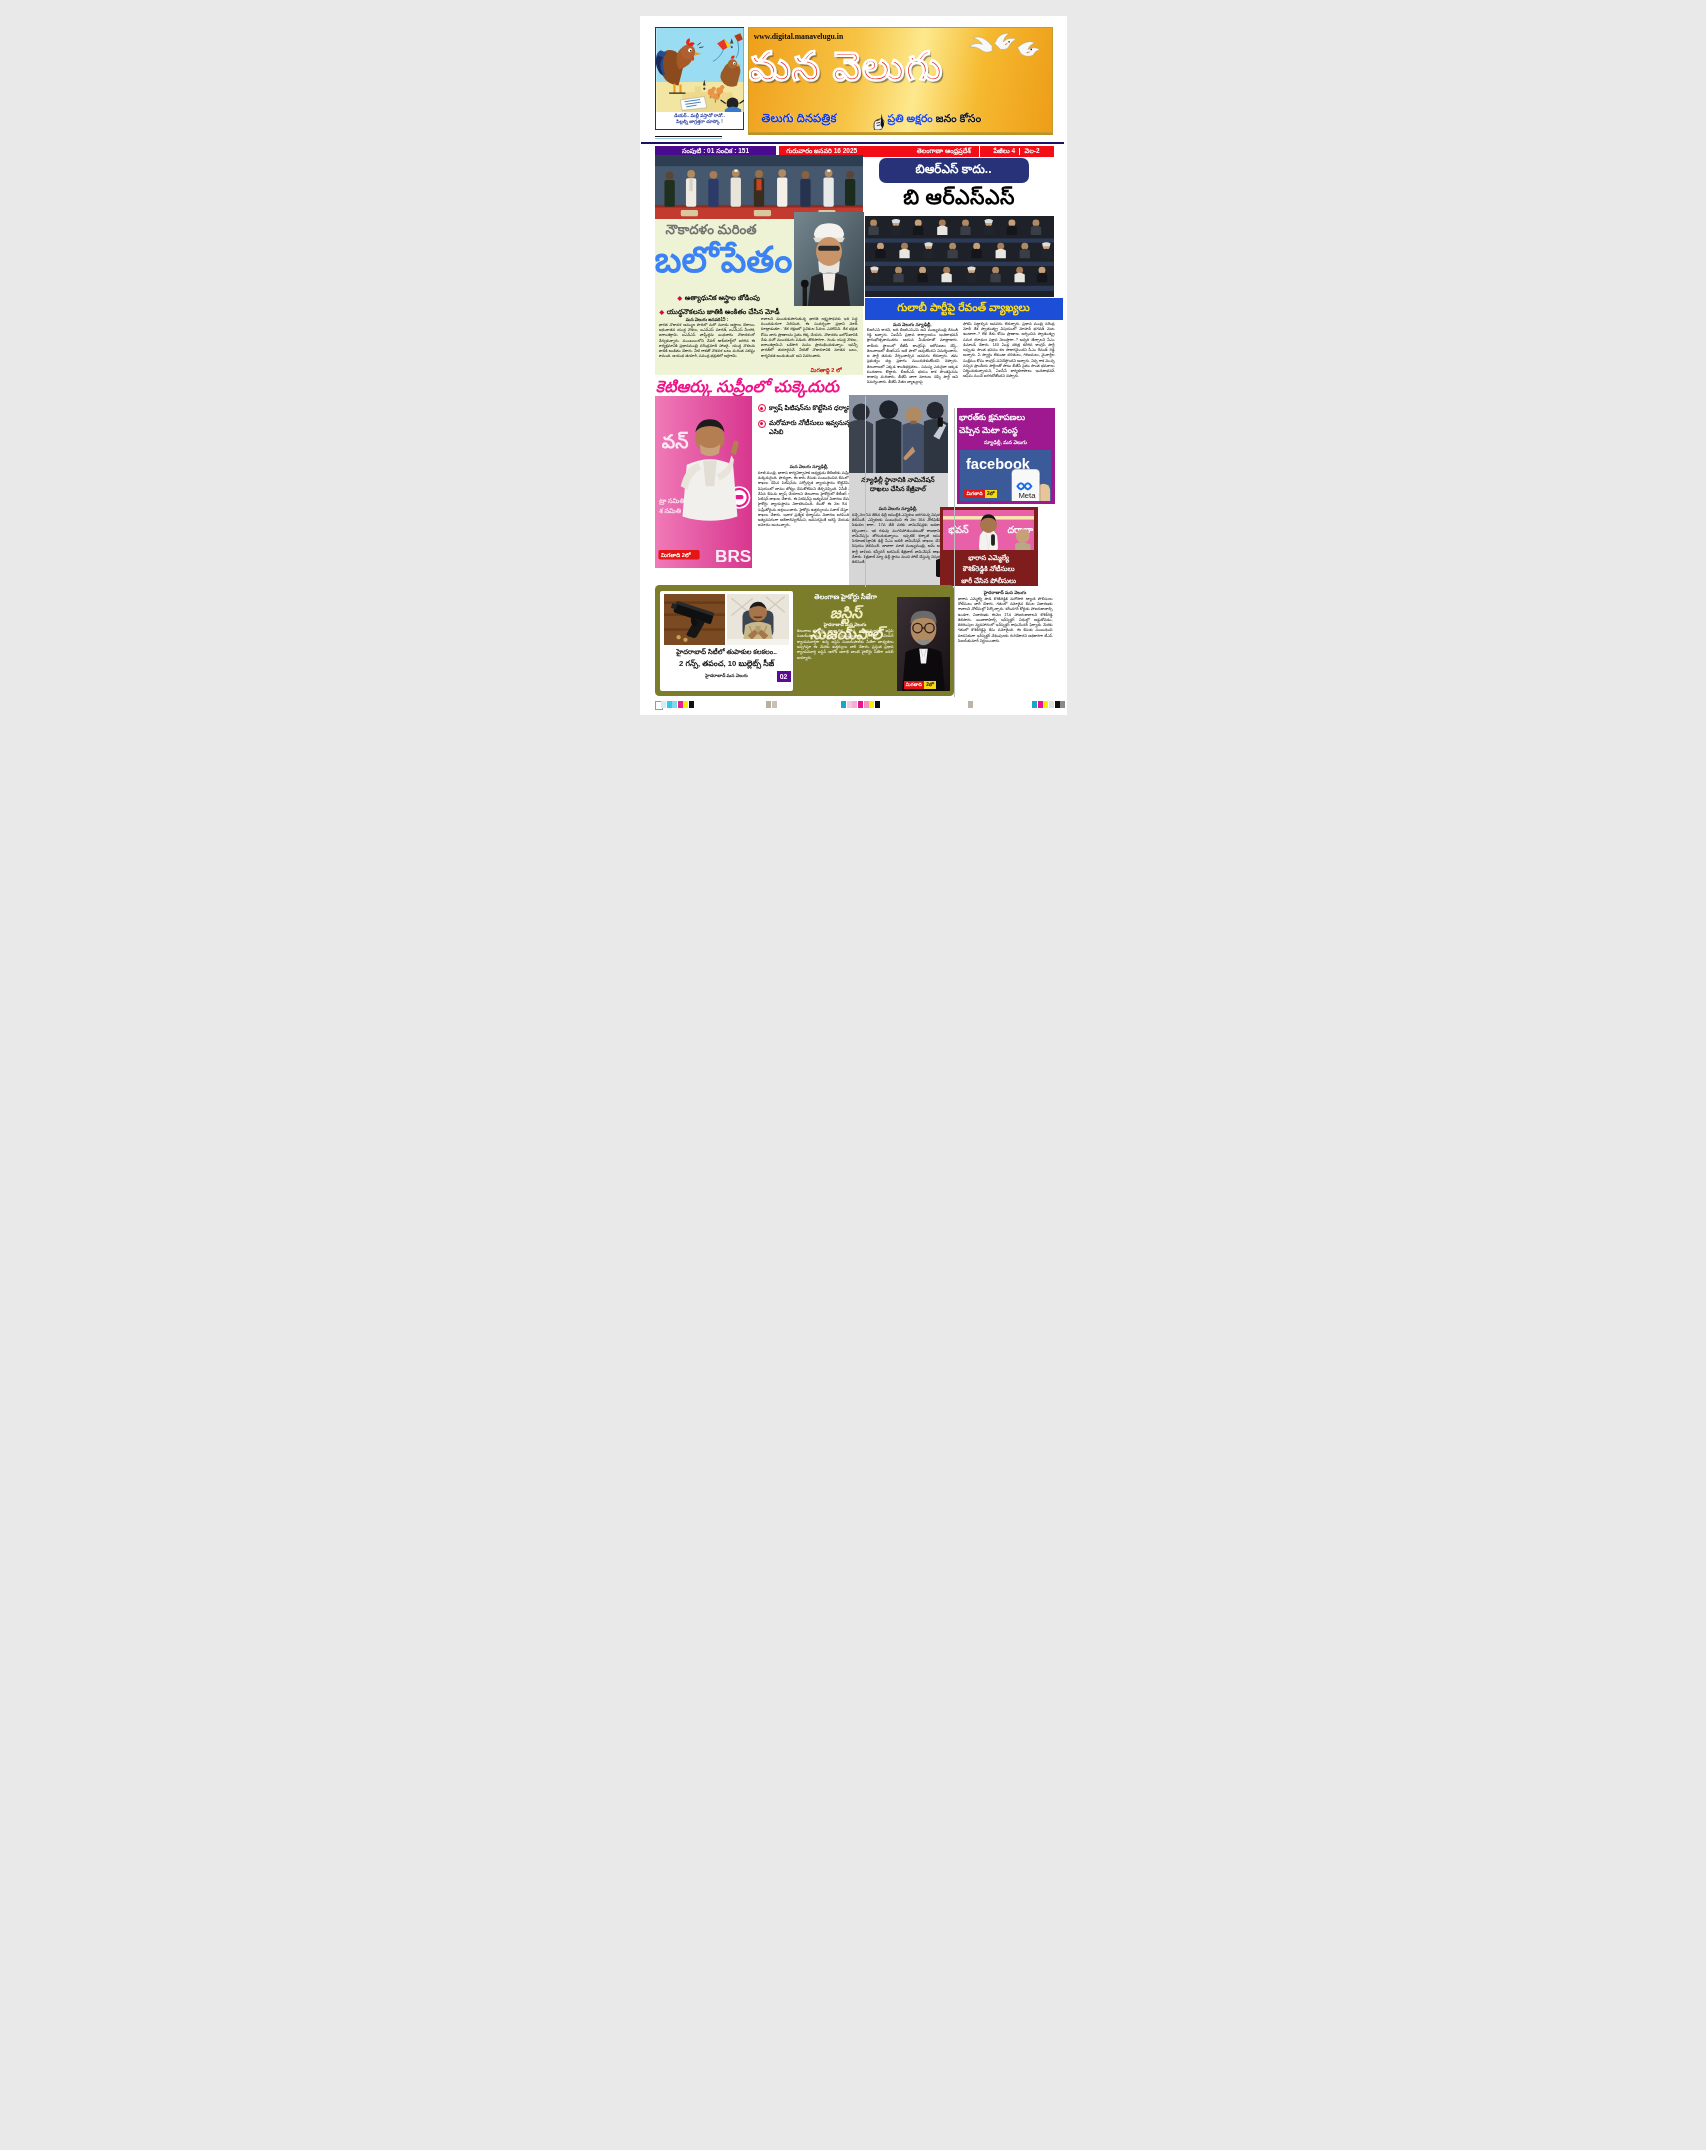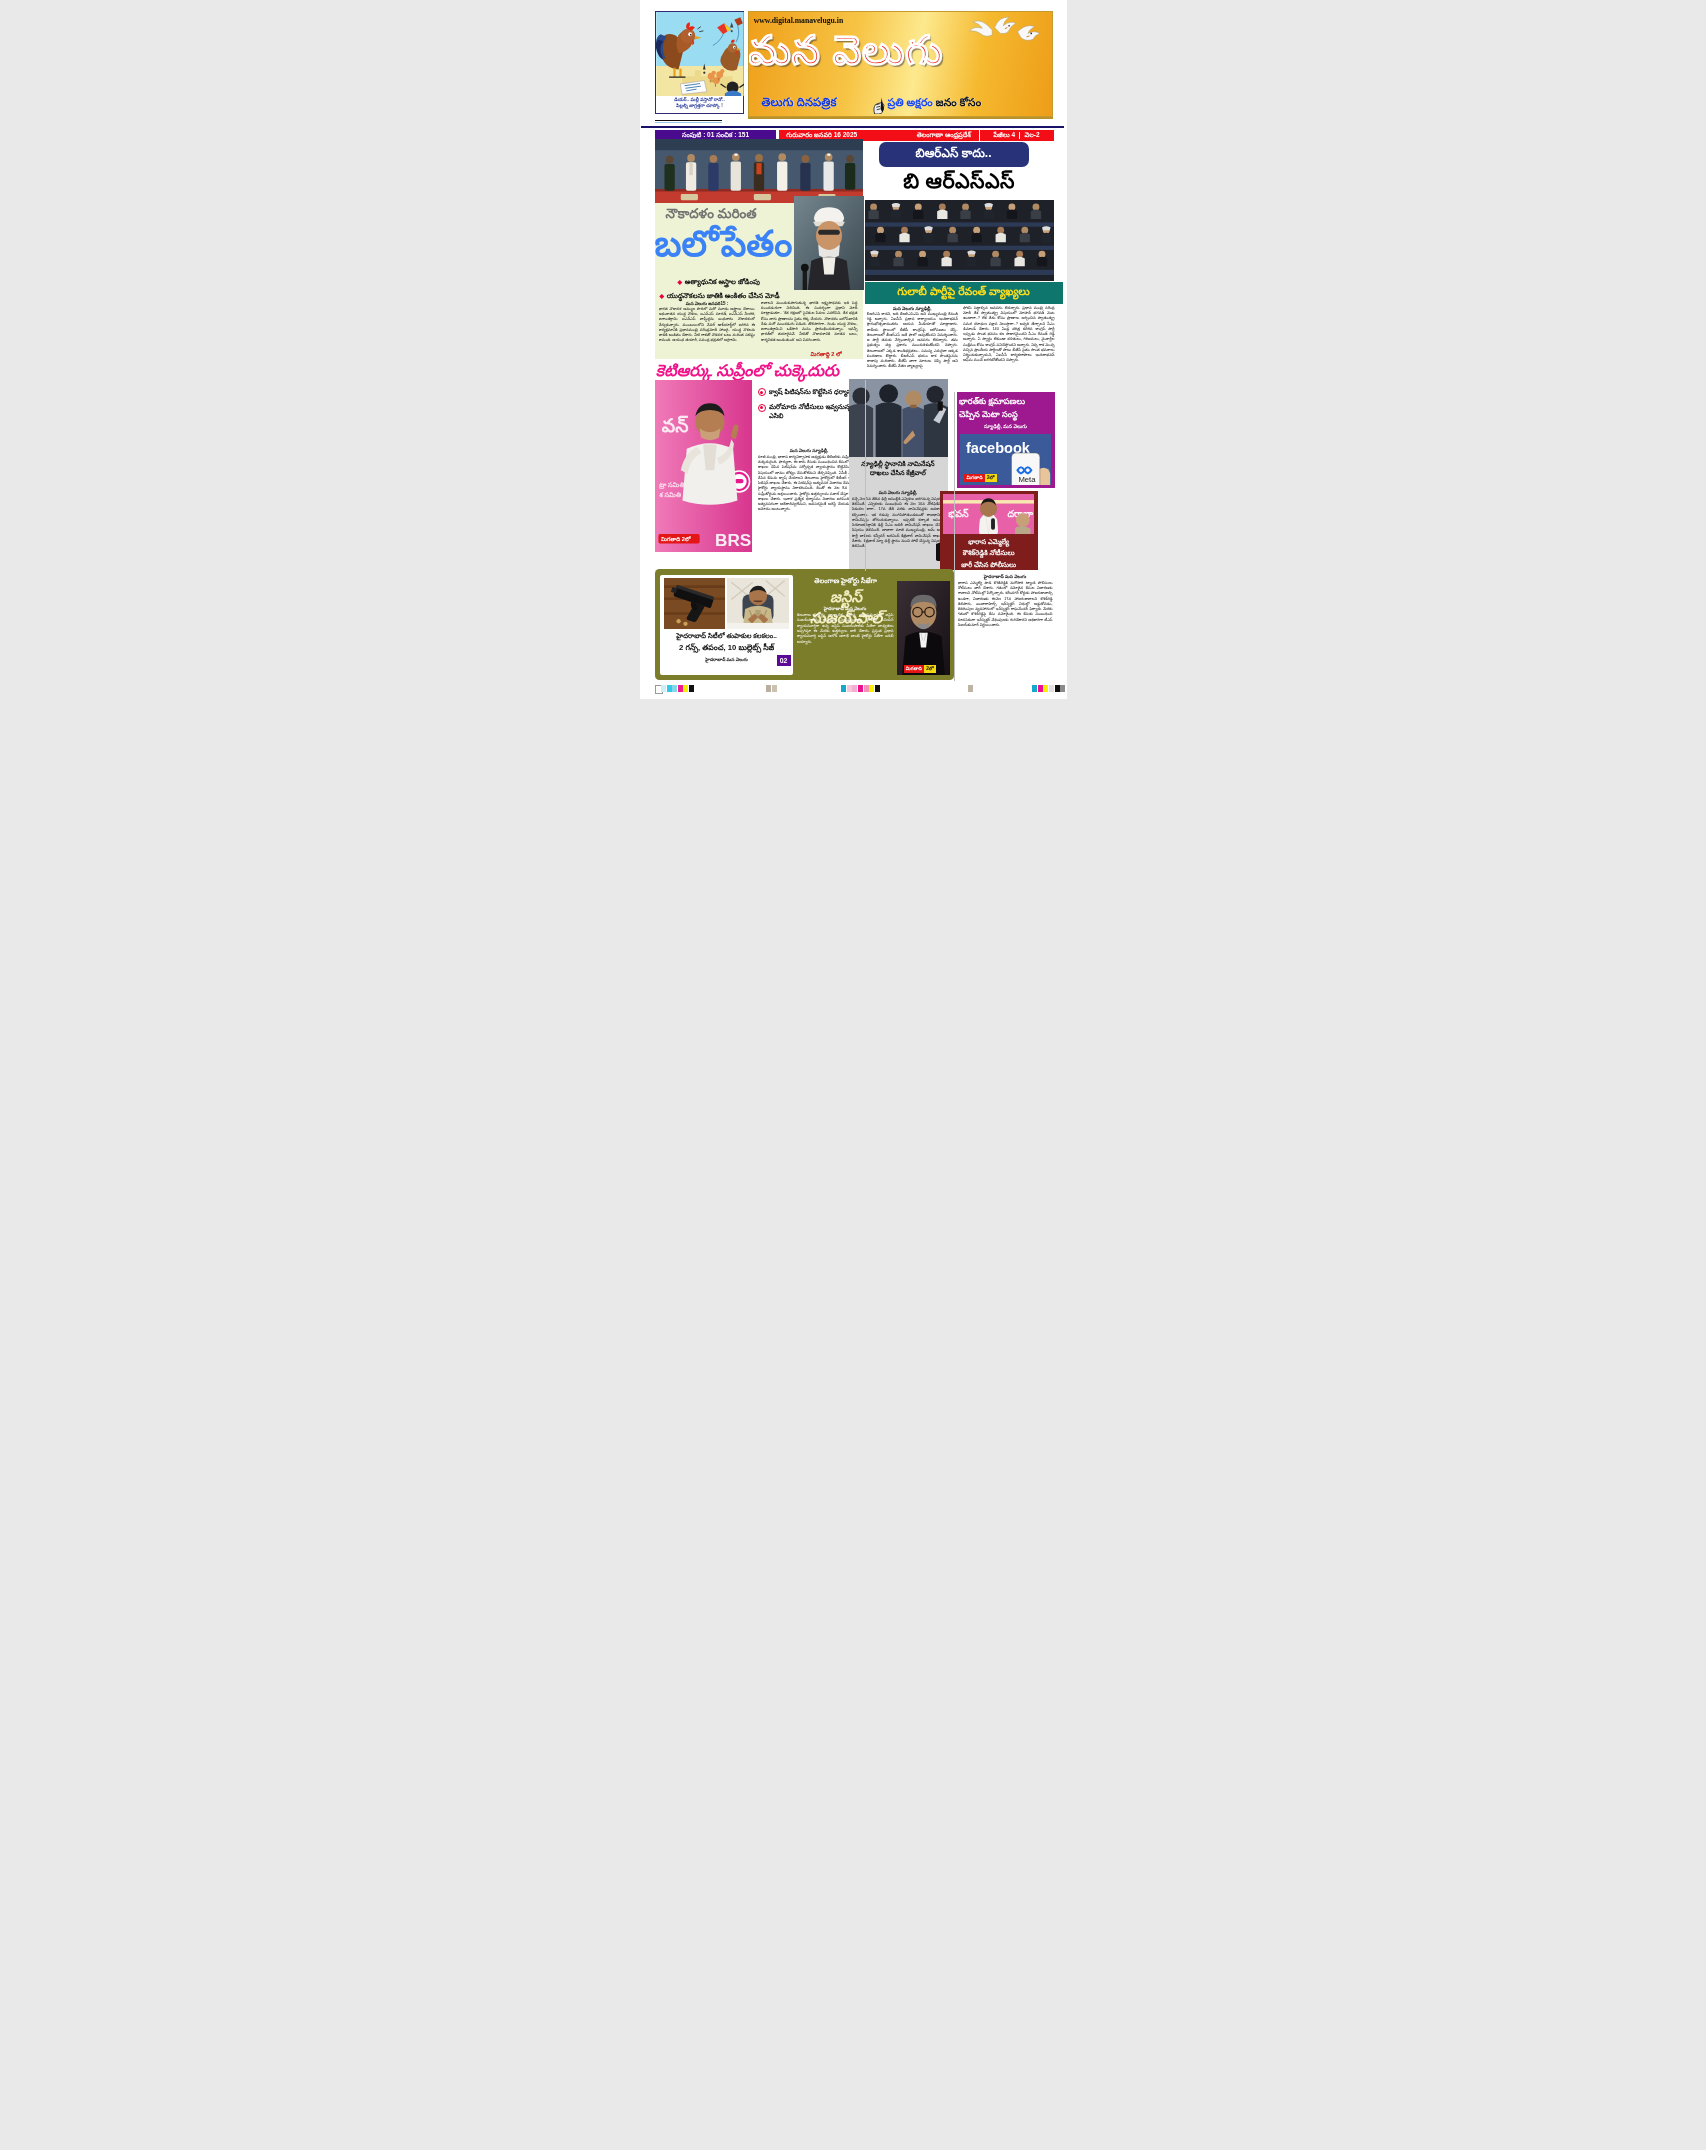--- a/index.html
+++ b/index.html
@@ -1,16 +1,16 @@
 <!DOCTYPE html>
 <html style="font-size:6.9px"><head>
 <meta charset="utf-8">
 <style>
   html,body{margin:0;padding:0;background:#e9e9e9;}
-  .page{position:relative;width:427px;height:699px;background:#ffffff;margin:0 auto;
+  .page{position:relative;width:427px;height:699px;background:#ffffff;margin:16px auto;
         font-family:"Liberation Sans",sans-serif;overflow:hidden;}
   .abs{position:absolute;}
   figure{margin:0;}
   
   .cartoon{left:15.5px;top:11.2px;width:89px;height:103px;border:0.9px solid #2b2c72;background:#fff;box-sizing:border-box;}
   .cartoon svg{display:block;}
   .cartoon-caption{color:#2c3f9e;font-weight:bold;font-size:4.7px;line-height:1.3;text-align:center;margin-top:0.9px;}
   .masthead{left:108px;top:11.2px;width:305px;height:106px;background:linear-gradient(100deg,#ef9f1a 0%,#f7c445 35%,#fde98e 55%,#f5b92f 75%,#ee9d18 100%);box-sizing:border-box;border:0.4px solid #c69b2e;overflow:hidden;}
   .website{position:absolute;left:5.2px;top:3.4px;font-family:"Liberation Serif",serif;font-weight:bold;font-size:7.7px;color:#0d0d0d;}
   .logo{position:absolute;left:0;top:16.3px;width:100%;font-size:40px;line-height:1.1;font-weight:bold;color:#e81408;
@@ -48,21 +48,21 @@
   .nb2{left:20px;top:292px;}
   .navy-body{left:19px;top:301px;width:199px;height:57px;display:flex;gap:5.2px;}
   .navy-body .col{flex:1;}
   .navy-more{left:171px;top:351px;}
   .ktr-headline{left:16.3px;top:362px;width:202px;font-size:16px;font-weight:bold;font-style:italic;color:#f01389;}
   
   .brs-kicker{left:239px;top:142px;width:150px;height:25px;background:#283279;border-radius:6.9px;color:#fff;
               display:flex;align-items:center;justify-content:center;font-size:12px;font-weight:bold;}
   .brs-headline{left:225px;top:169px;width:189px;text-align:center;font-size:20.6px;font-weight:900;color:#000;letter-spacing:0.4px;}
   .audience-photo{left:225px;top:200px;width:189px;height:81px;}
-  .teal-banner{left:225px;top:282px;width:198px;height:21.5px;background:#0f766e;color:#ffdf1b;display:flex;align-items:center;justify-content:center;font-size:10.8px;font-weight:bold;}
+  .teal-banner{left:225px;top:282px;width:198px;height:21.5px;background:#1d4ed8;color:#ffdf1b;display:flex;align-items:center;justify-content:center;font-size:10.8px;font-weight:bold;}
   .brs-body{left:227px;top:306px;width:188px;height:85px;display:flex;gap:5.2px;}
   .brs-body .col{flex:1;}
   
   .ktr-photo{left:15.5px;top:380px;width:97px;height:172px;}
   .ktr-bullets{left:118px;top:387px;width:103px;}
   .ktr-bullets .item{display:flex;margin-bottom:6px;font-size:6.7px;font-weight:bold;line-height:1.35;color:#0d0d0d;}
   .ring{flex:0 0 6px;height:6px;border:1.3px solid #e8003c;border-radius:50%;margin:1.3px 3.4px 0 0;position:relative;}
   .ring:after{content:"";position:absolute;left:1.3px;top:1.3px;width:3.4px;height:3.4px;border-radius:50%;background:#e8003c;}
   .ktr-byline{left:118px;top:448px;width:103px;}
   .ktr-body{left:118px;top:455px;width:103px;height:107px;}

